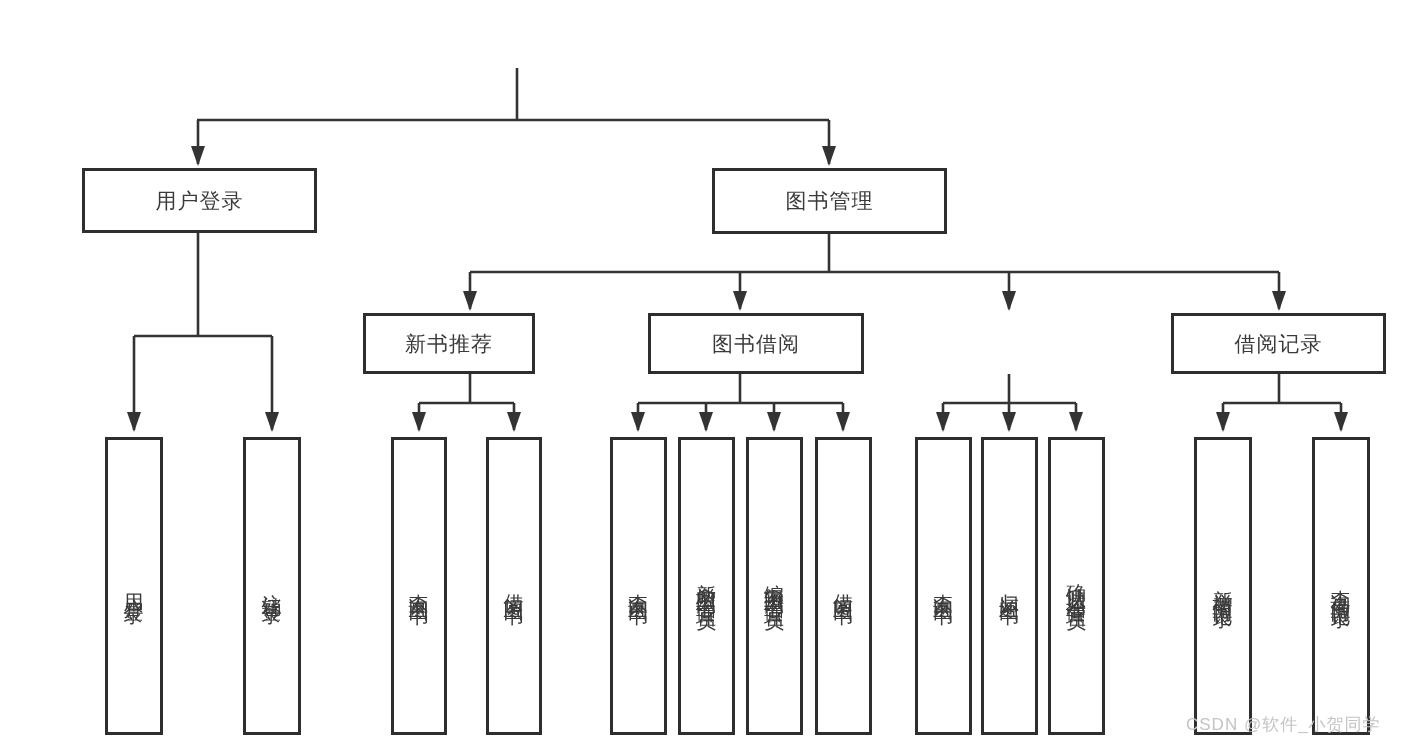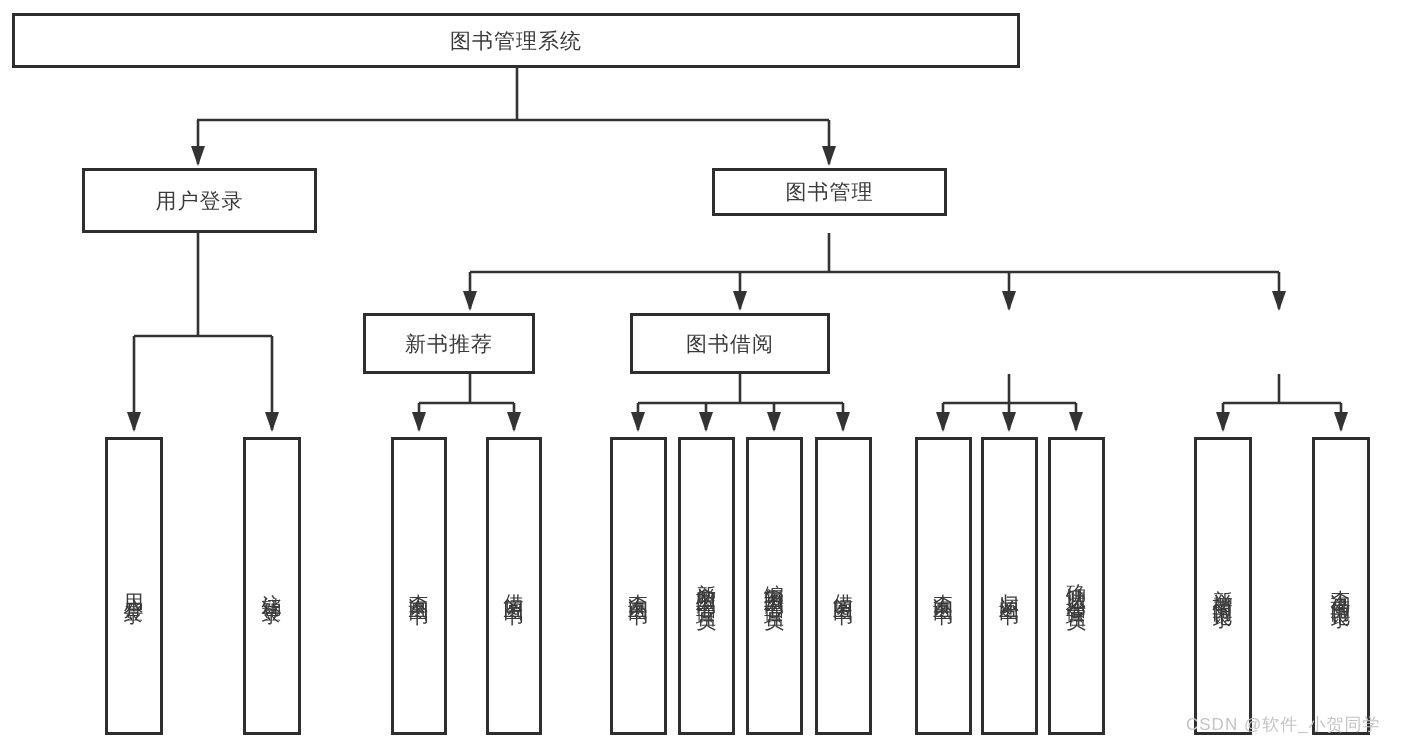--- a/index.html
+++ b/index.html
@@ -95,36 +95,36 @@
       <path d="M1009,403 L1009,430" marker-end="url(#arrow)"></path>
       <path d="M1076,403 L1076,430" marker-end="url(#arrow)"></path>
 
       <path d="M1279,374 L1279,403"></path>
       <path d="M1223,403 L1341,403"></path>
       <path d="M1223,403 L1223,430" marker-end="url(#arrow)"></path>
       <path d="M1341,403 L1341,430" marker-end="url(#arrow)"></path>
     </g>
   </svg>
 
-  <div class="node hbox root" style="left:12px;top:13px;width:1008px;height:55px">
-    <span class="label">图书管理系统</span>
-  </div>
 
   <div class="node hbox" style="left:82px;top:168px;width:235px;height:65px">
     <span class="label">用户登录</span>
   </div>
-  <div class="node hbox" style="left:712px;top:168px;width:235px;height:48px">
+  <div class="node hbox" style="left:712px;top:168px;width:235px;height:66px">
     <span class="label">图书管理</span>
   </div>
 
   <div class="node hbox" style="left:363px;top:313px;width:172px;height:61px">
     <span class="label">新书推荐</span>
   </div>
-  <div class="node hbox" style="left:630px;top:313px;width:200px;height:61px">
+  <div class="node hbox" style="left:648px;top:313px;width:216px;height:61px">
     <span class="label">图书借阅</span>
+  </div>
+  <div class="node hbox" style="left:1171px;top:313px;width:215px;height:61px">
+    <span class="label">借阅记录</span>
   </div>
 
   <div class="node vbox" style="left:105px;top:437px;width:58px;height:298px">
     <span class="label">用户登录</span>
   </div>
   <div class="node vbox" style="left:243px;top:437px;width:58px;height:298px">
     <span class="label">注销登录</span>
   </div>
 
   <div class="node vbox" style="left:391px;top:437px;width:56px;height:298px">

